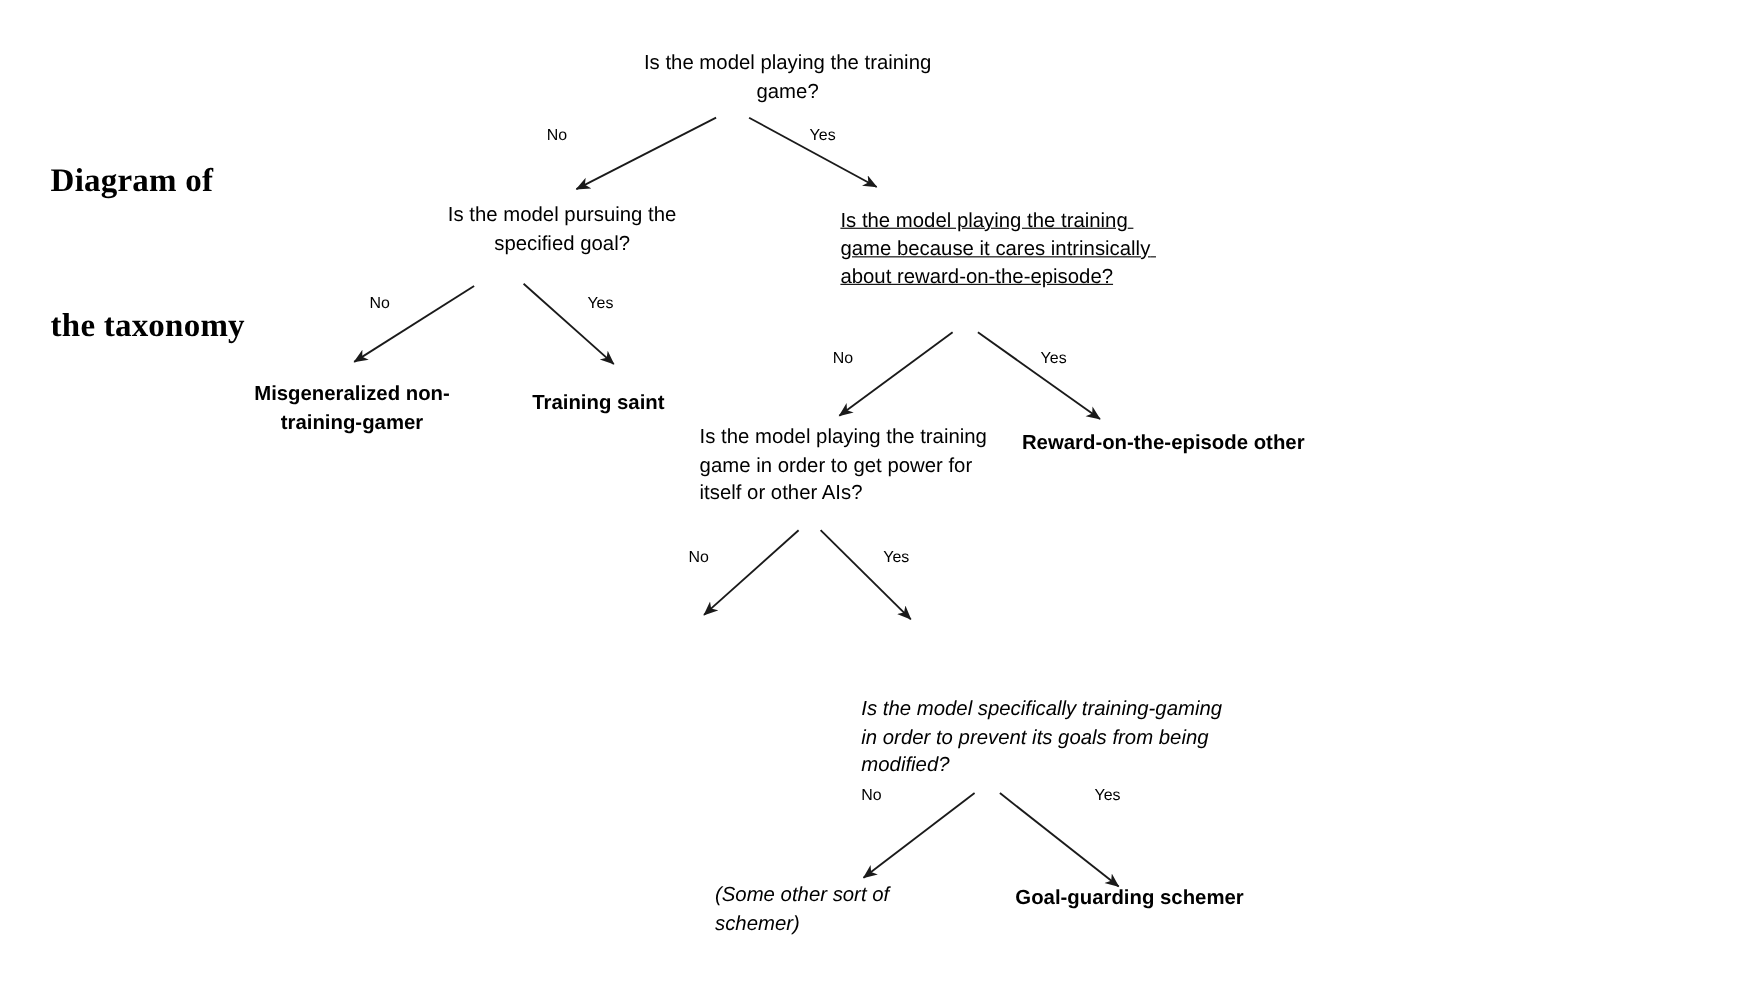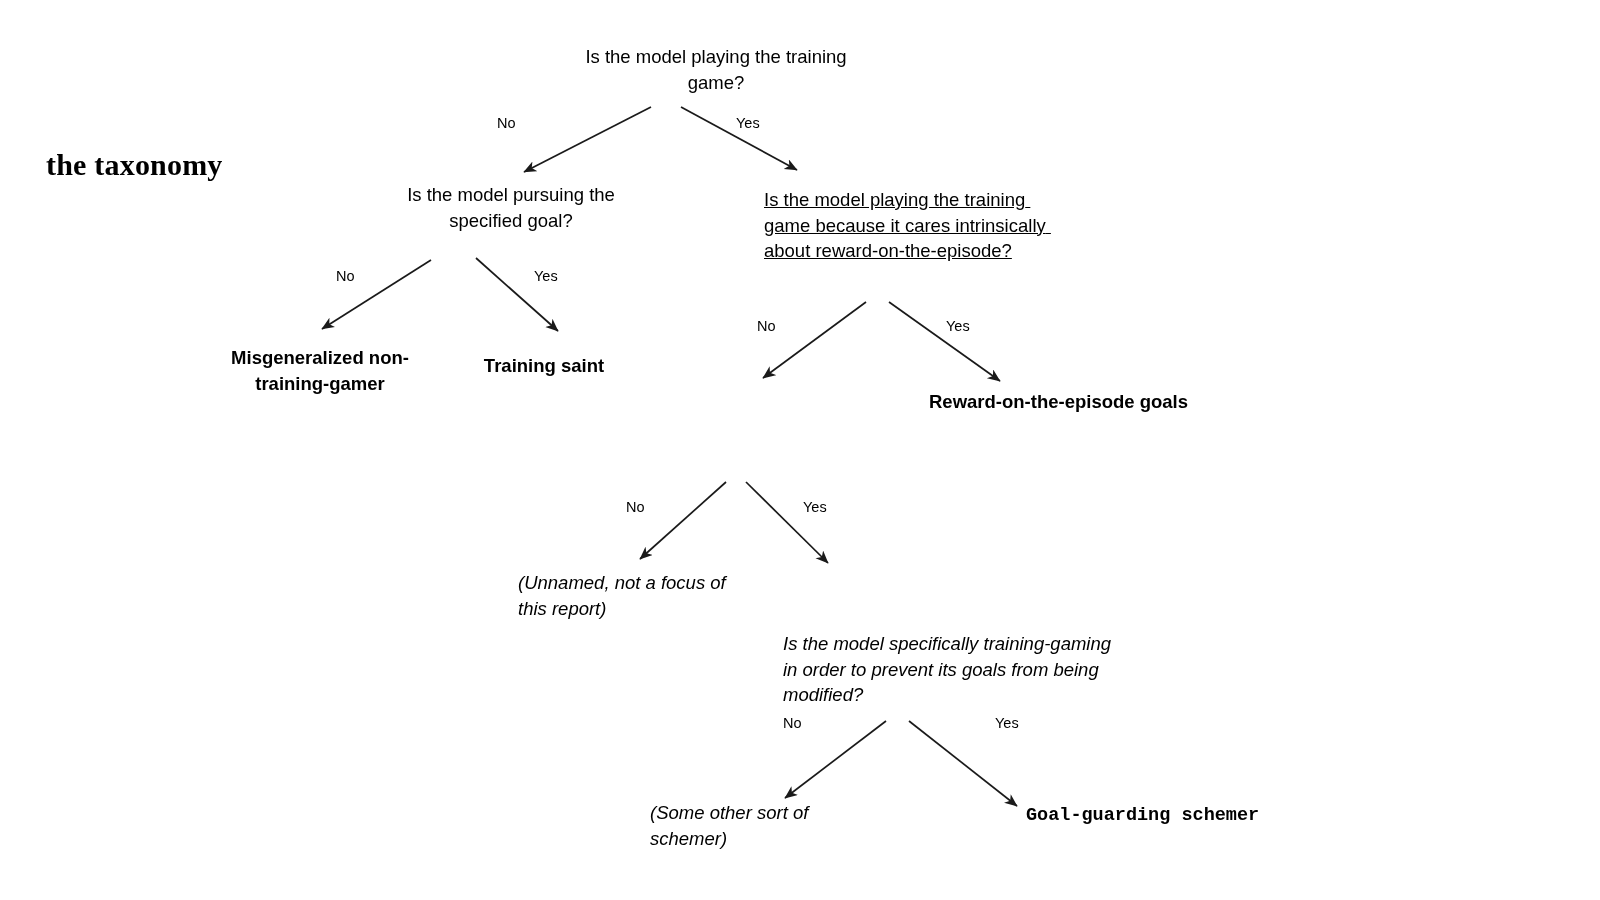--- a/index.html
+++ b/index.html
@@ -78,44 +78,45 @@
       <line x1="866" y1="302" x2="763" y2="378"></line>
       <line x1="889" y1="302" x2="1000" y2="381"></line>
       <line x1="726" y1="482" x2="640" y2="559"></line>
       <line x1="746" y1="482" x2="828" y2="563"></line>
       <line x1="886" y1="721" x2="785" y2="798"></line>
       <line x1="909" y1="721" x2="1017" y2="806"></line>
     </g>
   </svg>
 
   <div class="node title" style="left:46px; top:56px; width:330px;">
+    <div>Diagram of</div>
     <div>the taxonomy</div>
   </div>
 
   <div class="node question centered" style="left:566px; top:44px; width:300px;">Is the model playing the training game?</div>
 
   <div class="node question centered" style="left:380px; top:182px; width:262px;">Is the model pursuing the specified goal?</div>
 
   <div class="node question" style="left:764px; top:187px; width:300px;text-decoration:underline;">Is the model playing the training game because it cares intrinsically about reward-on-the-episode?</div>
 
   <div class="node terminal centered" style="left:214px; top:345px; width:212px;">Misgeneralized non-training-gamer</div>
 
   <div class="node terminal centered" style="left:462px; top:353px; width:164px;">Training saint</div>
 
+  <div class="node question" style="left:636px; top:384px; width:290px;">Is the model playing the training game in order to get power for itself or other AIs?</div>
 
-  <div class="node terminal" style="left:929px; top:389px; width:330px;">Reward-on-the-episode goals</div>
+  <div class="node terminal" style="left:929px; top:389px; width:330px;">Reward-on-the-episode other</div>
 
-  <div class="node italicnode" style="left:518px; top:570px; width:226px;">(Unnamed, not a focus of this report)</div>
 
 
   <div class="node italicnode" style="left:650px; top:800px; width:210px;">(Some other sort of schemer)</div>
 
   <div class="node italicnode" style="left:783px; top:631px; width:346px;">Is the model specifically training-gaming in order to prevent its goals from being modified?</div>
 
-  <div class="node terminal" style="left:1026px; top:803px; width:280px;font-family:Liberation Mono, monospace;">Goal-guarding schemer</div>
+  <div class="node terminal" style="left:923px; top:803px; width:280px;">Goal-guarding schemer</div>
 
   <div class="edge-label" style="left:497px; top:116px;">No</div>
   <div class="edge-label" style="left:736px; top:116px;">Yes</div>
 
   <div class="edge-label" style="left:336px; top:269px;">No</div>
   <div class="edge-label" style="left:534px; top:269px;">Yes</div>
 
   <div class="edge-label" style="left:757px; top:319px;">No</div>
   <div class="edge-label" style="left:946px; top:319px;">Yes</div>
 

